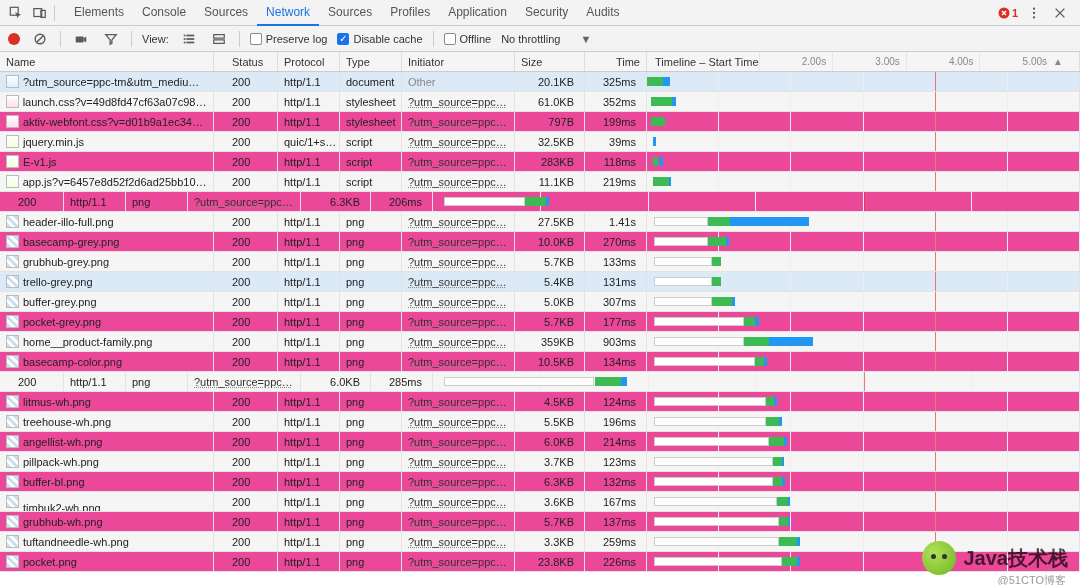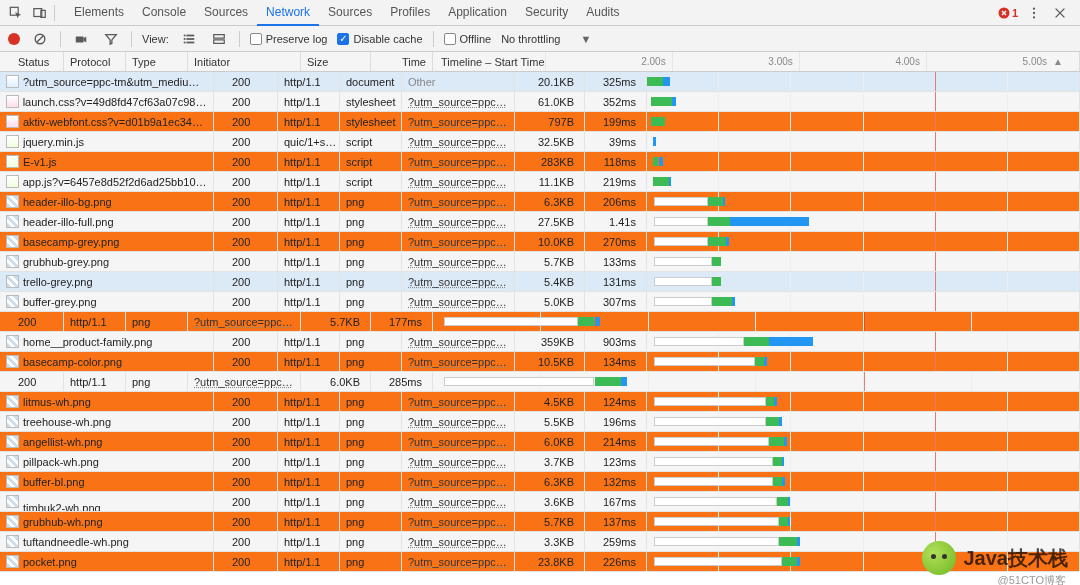--- a/index.html
+++ b/index.html
@@ -88,21 +88,21 @@
   .col-wf { flex:1; position:relative;text-align:center; }
   .wf-head-inner { display:flex; align-items:center; width:100%; height:100%; }
   .wf-head-inner .ticks { flex:1; display:flex; height:100%; }
   .wf-head-inner .tick { flex:1; border-left:1px solid #e6e6e6; display:flex; align-items:center; justify-content:flex-end; padding-right:6px; color:#888; font-size:10px; }
   .sort-arrow { color:#888; font-size:10px; margin-left:auto; margin-right:10px; }
   
   .tbody { }
   .row {
     display:flex;
     height:20px;
-    background:#f97316;
+    background:#ec4899;
     border-bottom:1px solid #e3e3e3;
   }
   .row.odd { background:#f5f5f5; }
   .row.sel { background:#dce9f7; }
   .row .cell { border-right:1px solid #e3e3e3; display:flex; align-items:center; padding:0 6px; white-space:nowrap; overflow:hidden; text-overflow:ellipsis; }
   .row .col-name { gap:4px; }
   .row .col-size, .row .col-time { justify-content:flex-end; padding-right:10px; }
   .file-ico { width:13px; height:13px; border:1px solid #bbb; background:#fff; display:inline-block; }
   .file-ico.doc { background:linear-gradient(#fff,#def); }
   .file-ico.css { background:linear-gradient(#fff,#fde); }
@@ -257,20 +257,23 @@
     <span class="checkbox"></span>
     <span>Offline</span>
   </label>
   <div class="throttle">
     <span>No throttling</span>
     <span class="chev">▼</span>
   </div>
 </div>
 
 <div class="thead">
+  <div class="cell col-name">
+      <span>Name</span>
+    </div>
   <div class="cell col-status">
       <span>Status</span>
     </div>
   <div class="cell col-proto">
       <span>Protocol</span>
     </div>
   <div class="cell col-type">
       <span>Type</span>
     </div>
   <div class="cell col-init">
@@ -451,24 +454,20 @@
           <div class="g"></div>
           <div class="g"></div>
           <div class="g"></div>
         </div>
         <div class="bar-green" style="left: 1.33%; width: 3.67%;"></div>
         <div class="bar-blue" style="left: 5%; width: 0.5%;"></div>
         <div class="redline" style="left: 66.67%;"></div>
       </div>
     </div>
     <div class="row">
-      <div class="cell col-name">
-        <span class="file-ico img"></span>
-        <span style="overflow: hidden; text-overflow: ellipsis;">header-illo-bg.png</span>
-      </div>
       <div class="cell col-status">200</div>
       <div class="cell col-proto">http/1.1</div>
       <div class="cell col-type">png</div>
       <div class="cell col-init">
         <span class="ini-link">?utm_source=ppc…</span>
       </div>
       <div class="cell col-size">6.3KB</div>
       <div class="cell col-time">206ms</div>
       <div class="cell col-wf wf-cell">
         <div class="wf-grid">
@@ -617,20 +616,24 @@
           <div class="g"></div>
           <div class="g"></div>
         </div>
         <div class="bar-hollow" style="left: 1.67%; width: 13.33%;"></div>
         <div class="bar-green" style="left: 15%; width: 4.67%;"></div>
         <div class="bar-blue" style="left: 19.67%; width: 0.67%;"></div>
         <div class="redline" style="left: 66.67%;"></div>
       </div>
     </div>
     <div class="row">
+      <div class="cell col-name">
+        <span class="file-ico img"></span>
+        <span style="overflow: hidden; text-overflow: ellipsis;">pocket-grey.png</span>
+      </div>
       <div class="cell col-status">200</div>
       <div class="cell col-proto">http/1.1</div>
       <div class="cell col-type">png</div>
       <div class="cell col-init">
         <span class="ini-link">?utm_source=ppc…</span>
       </div>
       <div class="cell col-size">5.7KB</div>
       <div class="cell col-time">177ms</div>
       <div class="cell col-wf wf-cell">
         <div class="wf-grid">

